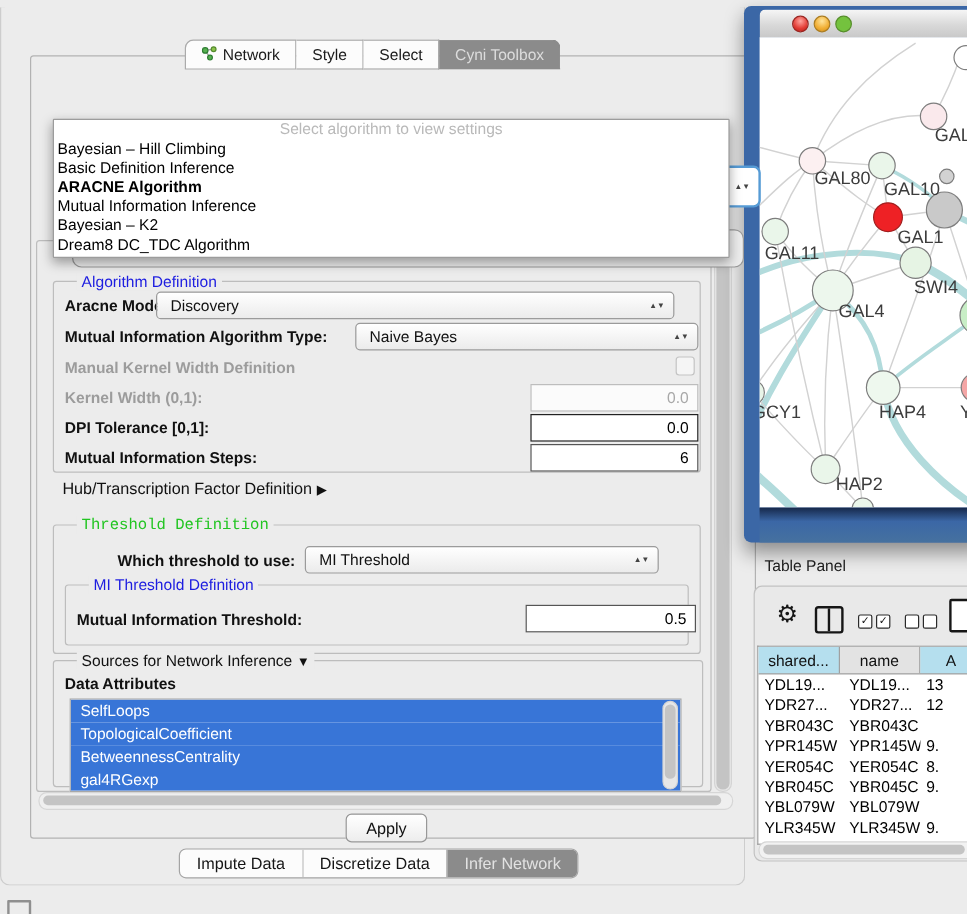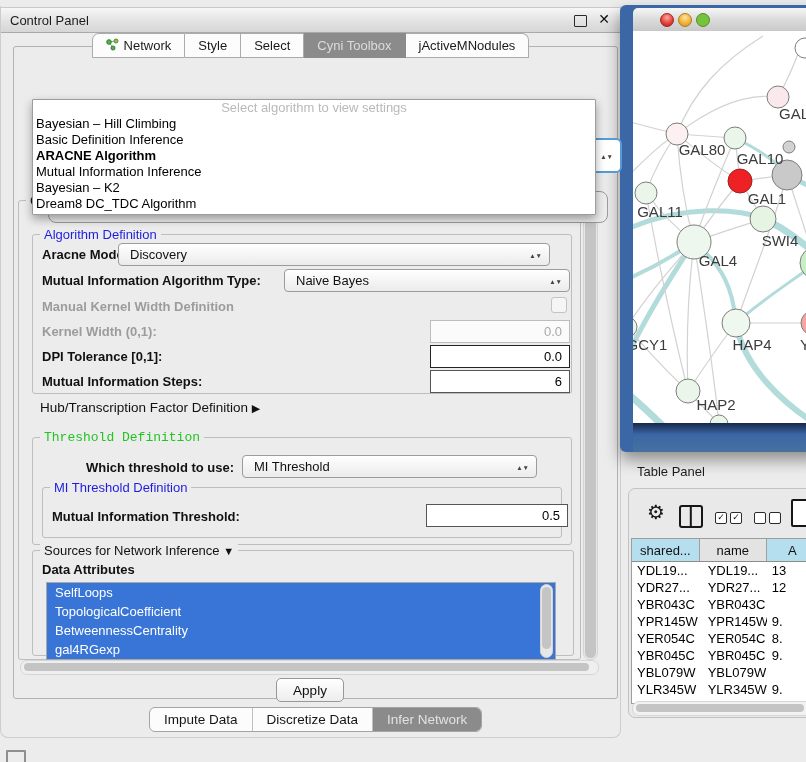--- a/index.html
+++ b/index.html
@@ -16,39 +16,39 @@
   .float-btn{position:absolute;right:33px;top:7px;width:11px;height:10px;border:1.6px solid #2a2a2a;border-radius:1px;background:transparent;}
   .close-btn{position:absolute;right:10px;top:3px;font-size:14px;font-weight:bold;color:#111;}
   
   .tabbar{position:absolute;left:0;top:27px;width:100%;height:25px;display:flex;justify-content:center;align-items:flex-end;z-index:20;}
   .tab{height:23px;display:flex;align-items:center;gap:5px;padding:0 13px;background:#fcfcfc;
        border:1px solid #ababab;border-left:none;font-size:13px;color:#1a1a1a;margin-top:20px;}
   .tab:first-child{border-left:1px solid #ababab;border-radius:7px 0 0 0;}
   .tab:last-child{border-radius:0 7px 0 0;}
   .tab.sel{background:#8b8b8b;color:#dcdcdc;border-color:#8b8b8b;}
   
-  .cp-body{position:absolute;left:12px;top:40px;width:603px;height:651px;border:1px solid #b2b2b2;
+  .cp-body{position:absolute;left:24px;top:40px;width:603px;height:651px;border:1px solid #b2b2b2;
            border-radius:3px;background:#ececec;}
   
   .frag-combo-focus{position:absolute;left:30px;top:91px;width:574px;height:31px;background:#fff;
        border:2px solid #569bd5;border-radius:6px;z-index:5;}
   .frag-combo2{position:absolute;left:34px;top:144px;width:560px;height:32px;background:#ececec;
        border:1px solid #9a9a9a;border-radius:8px;z-index:5;display:flex;align-items:center;
        padding-left:12px;color:#8f8f8f;box-sizing:border-box;}
   .spin{position:absolute;right:7px;top:50%;transform:translateY(-50%);display:flex;flex-direction:column;
         align-items:center;font-size:6.5px;line-height:5px;color:#444;}
   
   .popup{position:absolute;left:18px;top:52px;width:562px;height:114px;background:#ffffff;
          border:1px solid #9c9c9c;box-shadow:0 4px 10px rgba(0,0,0,.35);z-index:50;border-radius:1px;}
   .dd-placeholder{height:16px;line-height:16px;text-align:center;color:#b9b9b9;}
   .dd-item{height:16px;line-height:16px;padding-left:3px;color:#000;white-space:nowrap;}
   .dd-item.bold{font-weight:bold;}
   
   .fs{position:absolute;border:1px solid #bdbdbd;border-radius:3px;}
-  .fs-legend{position:absolute;background:#ececec;padding:0 4px;font-size:13px;white-space:nowrap;z-index:2;}
+  .fs-legend{position:absolute;background:#ececec;padding:0 4px;font-size:13px;white-space:nowrap;z-index:2;margin-left:12px;}
   .legend-blue{color:#1d1de0;}
   .legend-green{color:#21c521;}
   .lbl{position:absolute;font-size:13px;font-weight:bold;color:#111;white-space:nowrap;}
   .lbl.dis{color:#9c9c9c;}
   .combo{position:absolute;height:23px;background:linear-gradient(#ffffff,#ebebeb);border:1px solid #9b9b9b;
          border-radius:4px;display:flex;align-items:center;padding-left:11px;box-sizing:border-box;
          font-size:13px;color:#111;box-shadow:inset 0 1px 0 #fff;}
   .field{position:absolute;height:23px;background:#fff;display:flex;align-items:center;justify-content:flex-end;
          padding-right:7px;box-sizing:border-box;font-size:13px;}
   .field.dis{border:1px solid #bdbdbd;color:#a8a8a8;background:#fbfbfb;}
@@ -106,48 +106,40 @@
   .th.gr{background:#e3e3e3;}
   .trow{display:flex;height:17px;}
   .td{font-size:13px;color:#000;white-space:nowrap;overflow:hidden;box-sizing:border-box;line-height:17px;}
 </style>
 </head>
 <body>
 
 <div class="stage">
 
   <div class="cp">
-    <div class="cp-titlebar">
-      <span class="cp-title">Control Panel</span>
-      <span class="float-btn"></span>
-      <span class="close-btn">✕</span>
-    </div>
 
     <div class="tabbar" id="cp-tabs">
         <div class="tab">
           <span><svg width="13" height="13" viewBox="0 0 13 13">
               <line x1="3" y1="4" x2="10" y2="3" stroke="#9a9a9a"></line>
               <line x1="3" y1="4" x2="7" y2="10" stroke="#9a9a9a"></line>
               <circle cx="3" cy="4" r="2.3" fill="#55b04f" stroke="#2e7d32"></circle>
               <circle cx="10" cy="3" r="2" fill="#8bc34a" stroke="#558b2f"></circle>
               <circle cx="7" cy="10" r="2" fill="#55b04f" stroke="#2e7d32"></circle>
             </svg></span>
           <span>Network</span>
         </div>
         <div class="tab">
           <span>Style</span>
         </div>
         <div class="tab">
           <span>Select</span>
         </div>
         <div class="tab sel">
           <span>Cyni Toolbox</span>
-        </div>
-        <div class="tab">
-          <span>jActiveMNodules</span>
         </div>
       </div>
 
     <div class="cp-body">
 
       <div class="frag-combo-focus">
         <span class="spin">▲▼</span>
       </div>
       <div class="frag-combo2">gal-filtered sif default node</div>
 

